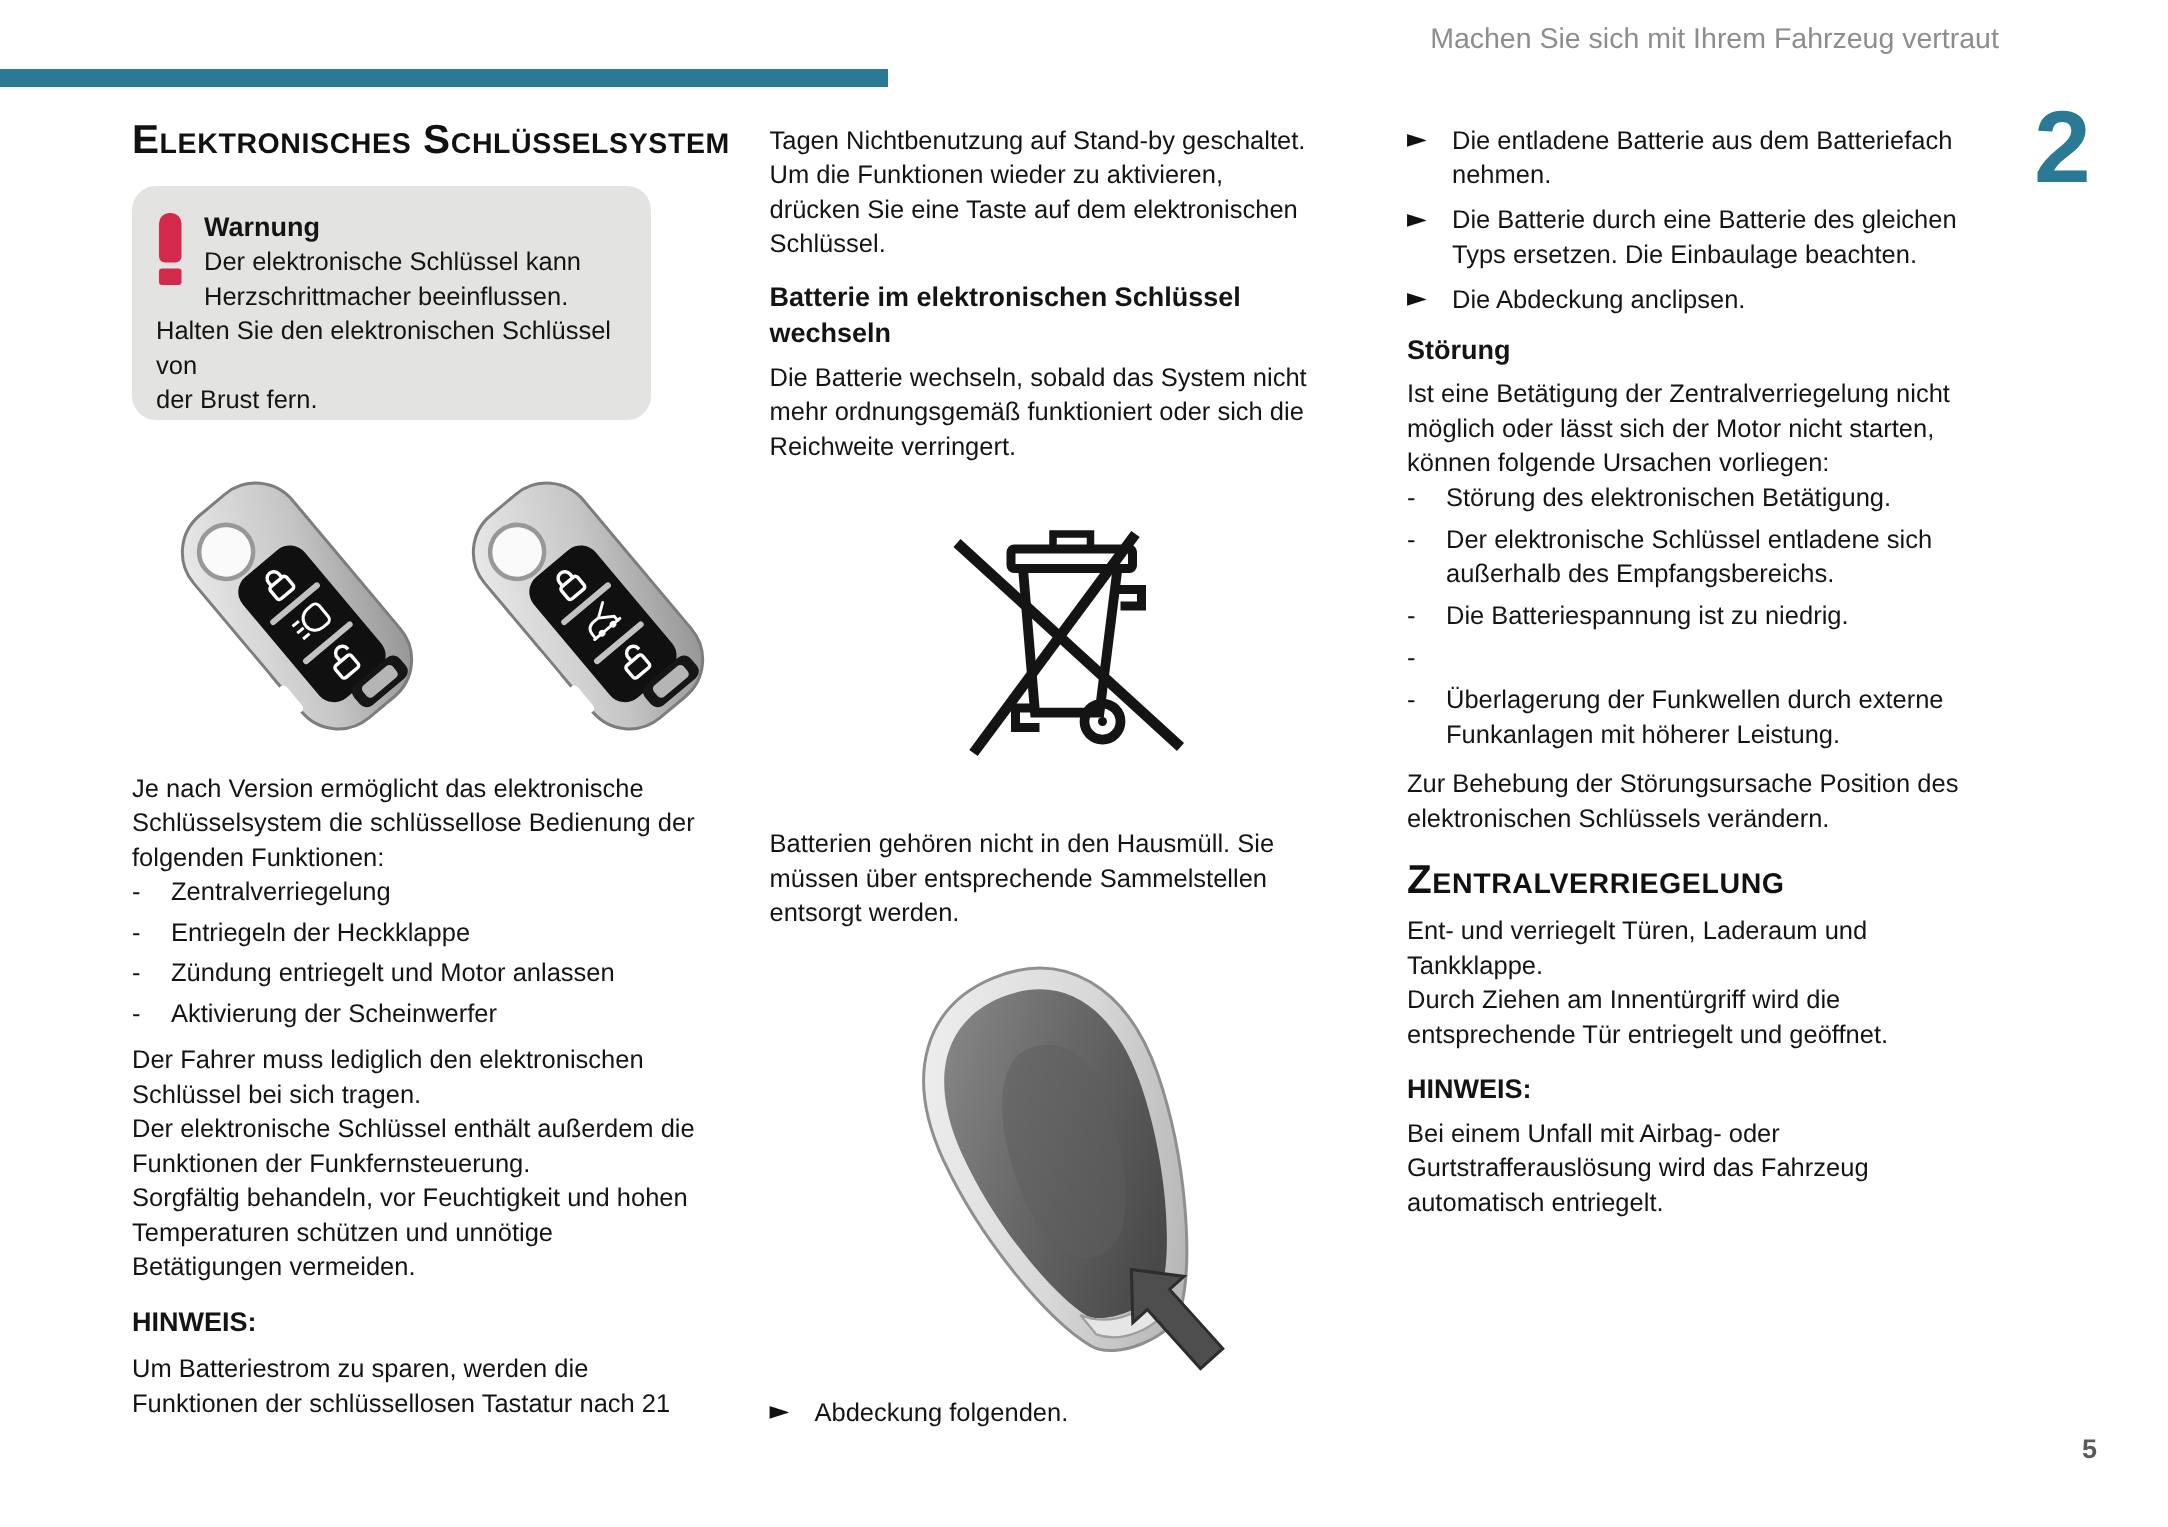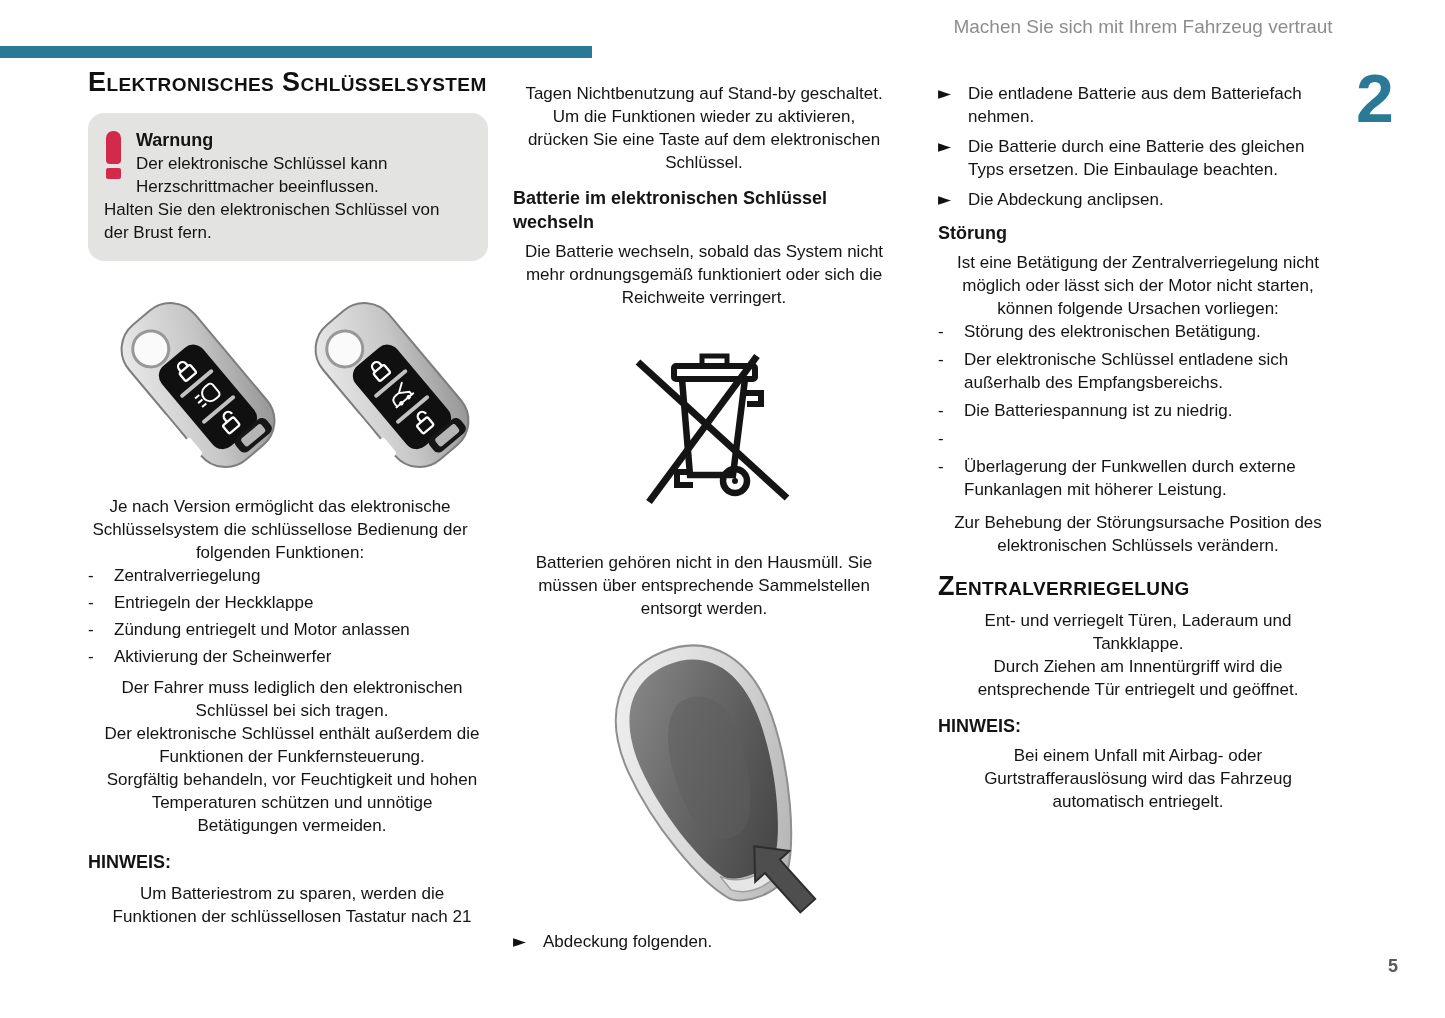--- a/index.html
+++ b/index.html
@@ -13,39 +13,39 @@
   .page{position:relative;width:1445px;height:1018px;background:#ffffff;overflow:hidden;
         font-family:"Liberation Sans",sans-serif;color:var(--ink);}
   .accent-bar{position:absolute;left:0;top:46px;width:592px;height:12px;background:var(--accent);}
   .header-title{position:absolute;top:16px;left:943px;width:400px;text-align:center;
                 font-size:19px;color:var(--headergray);}
   .chapter-num{position:absolute;left:1356px;top:64px;font-size:68px;font-weight:bold;
                color:var(--accent);line-height:1;}
   .page-num{position:absolute;left:1388px;top:956px;font-size:18px;font-weight:bold;color:#5a5a5a;}
 
   .col{position:absolute;}
-  .col1{left:88px;top:65px;width:400px;}
+  .col1{left:88px;top:76px;width:400px;}
   .col2{left:513px;top:82px;width:392px;}
   .col3{left:938px;top:82px;width:400px;}
 
   .sc-title{font-variant:small-caps;font-weight:bold;font-size:27px;line-height:34px;
             margin:0;letter-spacing:.4px;color:#111;}
-  .body-text{font-size:17px;line-height:23px;margin:0;text-align:center;}
+  .body-text{font-size:17px;line-height:23px;margin:0;}
   .col1 .body-text{max-width:384px;}
   .col2 .body-text{max-width:382px;}
   .pre{white-space:pre-line;}
   .sub-heading{font-size:18px;line-height:24px;font-weight:bold;margin:0;}
   .note-label{font-weight:bold;font-size:18px;line-height:23px;}
 
-  .mt6{margin-top:6px;} .mt8{margin-top:8px;margin-left:12px;} .mt10{margin-top:10px;} .mt12{margin-top:12px;}
+  .mt6{margin-top:6px;} .mt8{margin-top:8px;} .mt10{margin-top:10px;} .mt12{margin-top:12px;}
   .mt14{margin-top:14px;}
   .mt44{margin-top:44px;}
 
   .warning-box{margin-top:14px;background:var(--warnbg);border-radius:16px;
-               padding:15px 16px 17px;width:400px;box-sizing:border-box;}
+               padding:15px 16px 2px;width:346px;box-sizing:border-box;}
   .warn-icon{float:left;width:15px;margin:3px 15px 4px 2px;display:block;}
   .warn-bar{display:block;width:15px;height:33px;background:var(--red);border-radius:7px 7px 4px 4px;}
   .warn-dot{display:block;width:15px;height:11px;margin-top:4px;background:var(--red);border-radius:2px;}
   .warn-title{font-weight:bold;font-size:18px;line-height:24px;}
   .warn-text{font-size:17px;line-height:23px;white-space:pre-line;}
 
   ul.plain{list-style:none;margin:0;padding:0;}
   .dash-list li{display:flex;margin-bottom:4px;font-size:17px;line-height:23px;}
   .dash-list .dash{width:26px;flex:none;}
   .causes li{margin-bottom:5px;}

